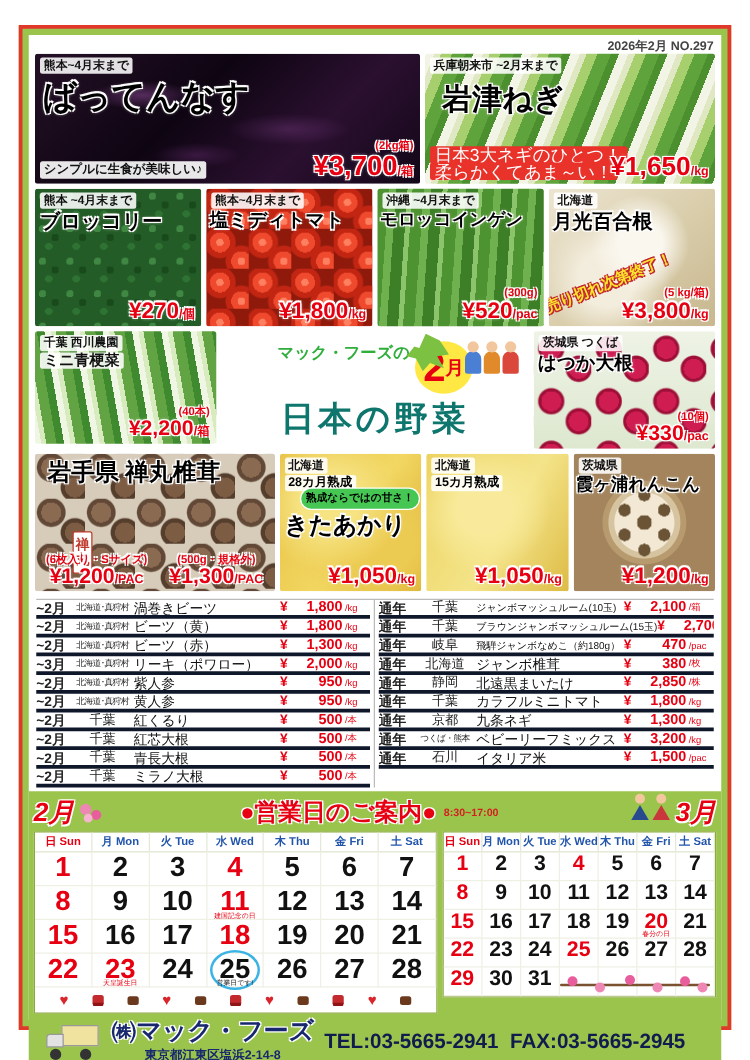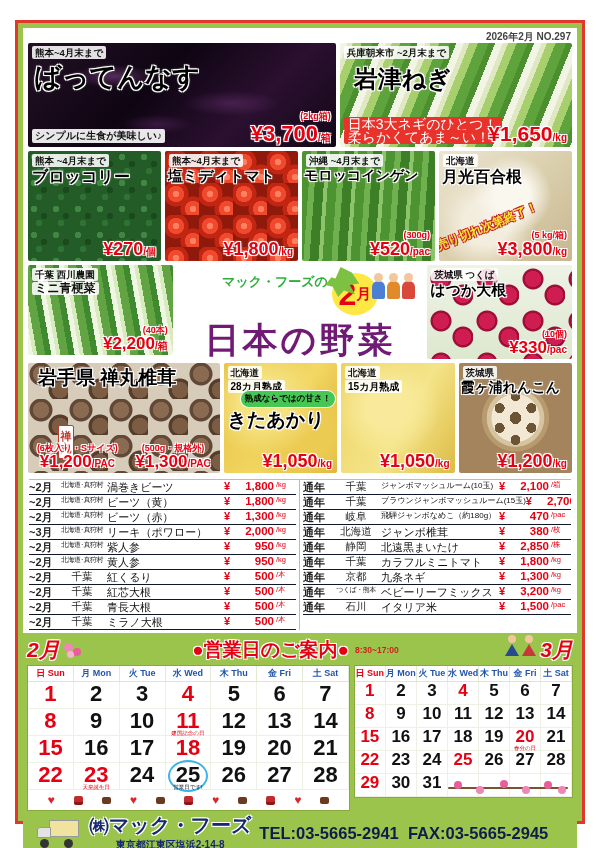--- a/index.html
+++ b/index.html
@@ -88,33 +88,33 @@
   .title-card { background:#fff; display:flex; flex-direction:column; align-items:center; justify-content:flex-start; }
   .hokkaido { position:absolute; top:2px; right:64px; width:34px; height:30px; background:#7cc142;
               clip-path:polygon(45% 0,78% 18%,100% 55%,72% 60%,88% 92%,55% 78%,38% 100%,22% 66%,0 60%,18% 34%,30% 38%); }
   .brand-line { display:flex; gap:4px; margin-top:8px; }
   .brand { color:#2fae3c; font-weight:bold; font-size:13px;
            text-shadow:-1px -1px 0 #fff,1px -1px 0 #fff,-1px 1px 0 #fff,1px 1px 0 #fff; }
   .month-badge { display:inline-flex; align-items:center; justify-content:center; width:46px; height:42px;
                  background:#ffe843; border-radius:50%; }
   .m-num { color:#e60012; font-size:32px; font-weight:bold; line-height:1; }
   .m-suffix { color:#e60012; font-size:15px; font-weight:bold; }
-  .main-title { color:#701a75; font-weight:bold; font-size:35px; letter-spacing:3px; margin-top:2px;
+  .main-title { color:#0f766e; font-weight:bold; font-size:27px; letter-spacing:3px; margin-top:2px;
                 text-shadow:-2px -2px 0 #fff,2px -2px 0 #fff,-2px 2px 0 #fff,2px 2px 0 #fff,0 0 4px #fff; }
   .kids { position:absolute; top:16px; right:8px; display:flex; gap:2px; }
   .kids i { width:13px; height:18px; border-radius:6px 6px 2px 2px; display:block; position:relative; }
   .kids i::before { content:""; position:absolute; top:-8px; left:2px; width:9px; height:9px; border-radius:50%; background:#f3c79d; }
   .k1 { background:#4a7fd4; } .k2 { background:#e08a2c; } .k3 { background:#d9483b; }
 
   
   .ptable { display:flex; margin:2px 6px 0 6px; border-top:1px solid #bbb; }
   .pcol { width:50%; }
   .pcol:first-child { border-right:1px solid #bbb; padding-right:3px; }
   .pcol:last-child { padding-left:3px; }
-  .pt-row { display:flex; align-items:flex-start; height:15px; border-bottom:1px solid #0f172a; font-size:11px; overflow:hidden; }
+  .pt-row { display:flex; align-items:center; height:15px; border-bottom:3px solid #0f172a; font-size:11px; overflow:hidden; }
   .pt-period { width:28px; font-weight:bold; color:#222; flex:none; }
   .pt-origin { width:50px; text-align:center; color:#222; flex:none; font-size:10.5px; }
   .pt-origin.sm { font-size:7px; letter-spacing:-.5px; }
   .pt-item { flex:1; color:#111; font-size:11px; white-space:nowrap; }
   .pt-item.sm { font-size:8px; }
   .pt-yen { color:#e60012; font-weight:bold; width:10px; text-align:left; flex:none; }
   .pt-val { color:#e60012; font-weight:bold; width:40px; text-align:right; flex:none; font-size:11.5px; }
   .pt-unit { color:#e60012; width:22px; flex:none; font-size:7.5px; padding-left:2px; }
 
   

